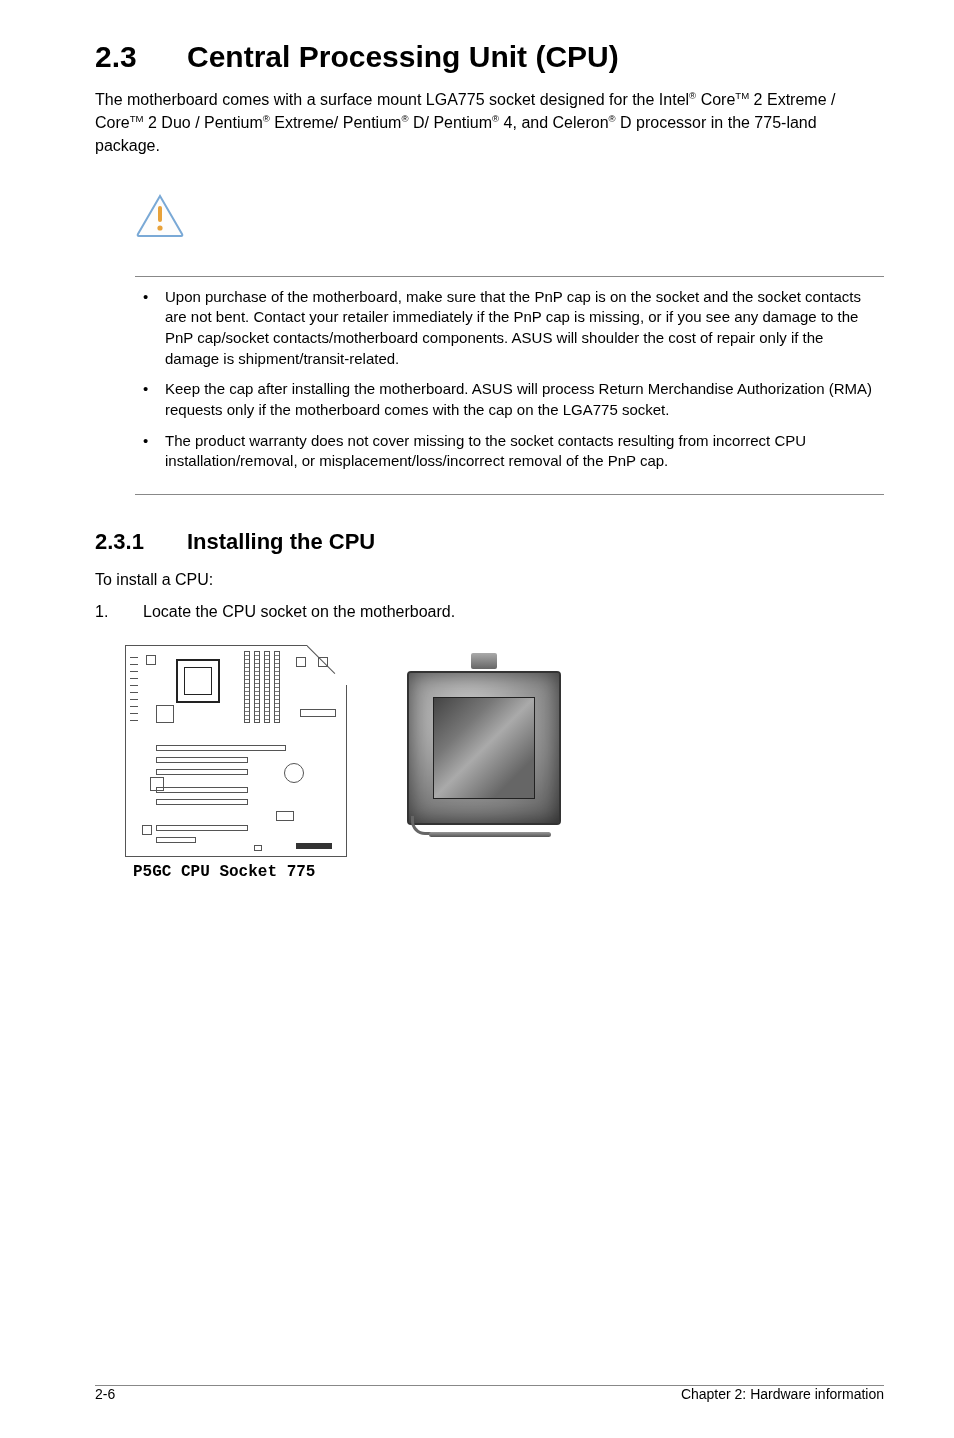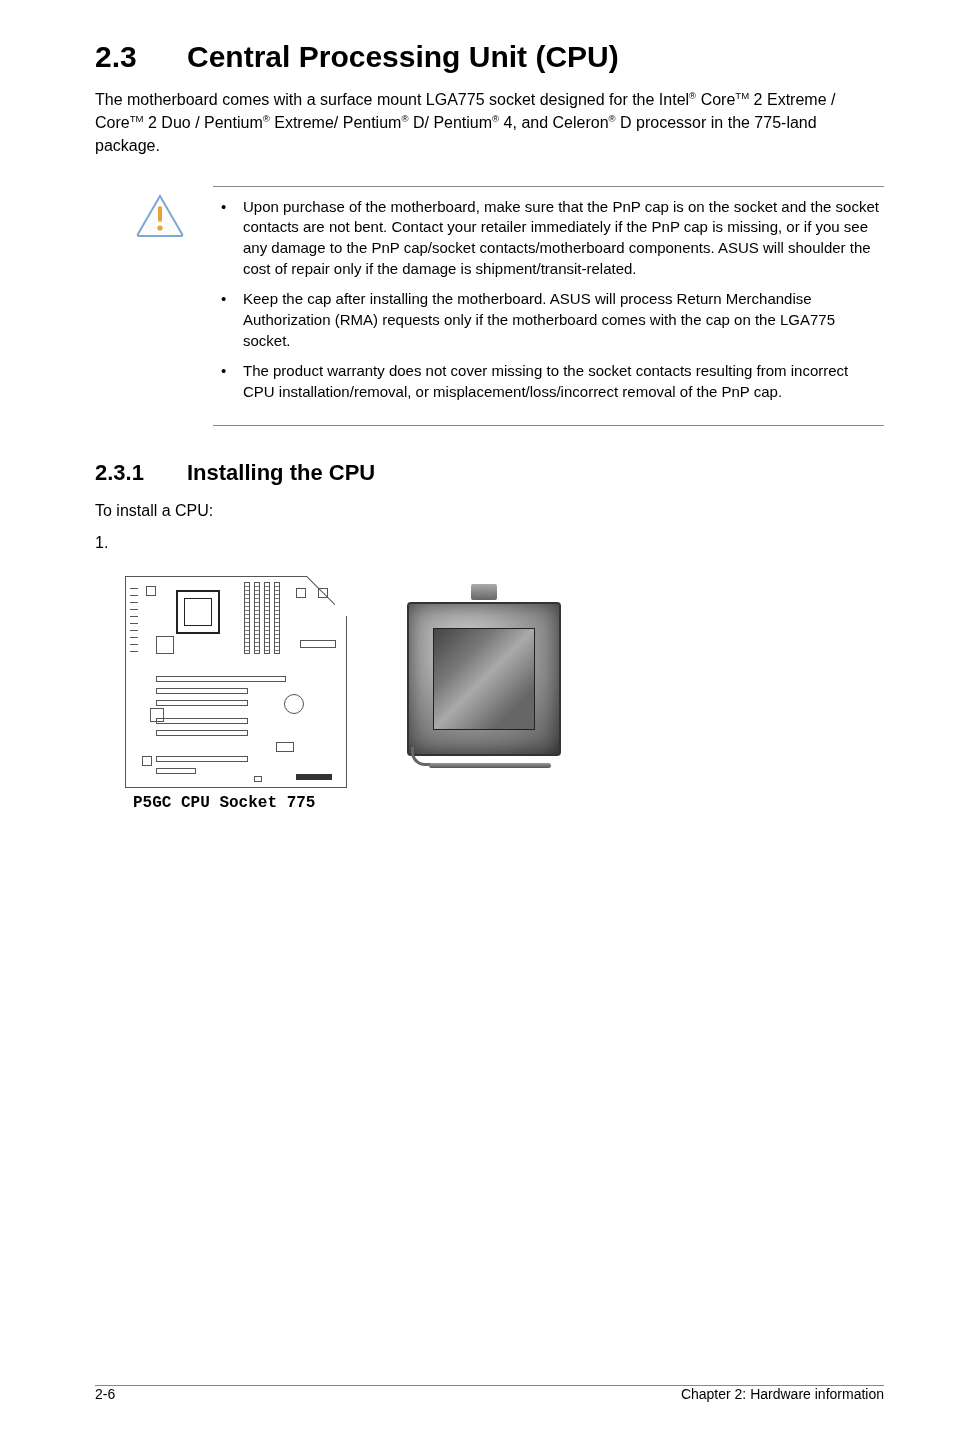--- a/index.html
+++ b/index.html
@@ -24,22 +24,23 @@
   .h1 .num { display: inline-block; width: 92px; }
   .intro {
     font-size: 16px;
     line-height: 1.45;
     margin-bottom: 28px;
   }
   sup { font-size: 0.6em; vertical-align: super; }
 
   .callout {
     display: flex;
-    gap: 22px;
+    gap: 34px;
     margin: 10px 0 34px 40px;
+    flex-direction: column;
   }
   .callout .icon {
     flex: 0 0 56px;
     padding-top: 8px;
   }
   .callout .body {
     flex: 1;
     border-top: 1px solid #888;
     border-bottom: 1px solid #888;
     padding: 10px 4px 12px 0;
@@ -321,20 +322,21 @@
   </div>
 
   <div class="h2">
     <span class="num">2.3.1</span><span>Installing the CPU</span>
   </div>
 
   <div class="p">To install a CPU:</div>
 
   <div class="step">
     <span class="n">1.</span>
+    <span>Locate the CPU socket on the motherboard.</span>
   </div>
 
   <div class="figrow">
     <div class="board">
       <div class="corner"></div>
       <div class="io"></div>
       <div class="cpu-box"></div>
       <div class="dimm d1"></div>
         <div class="dimm d2"></div>
         <div class="dimm d3"></div>

